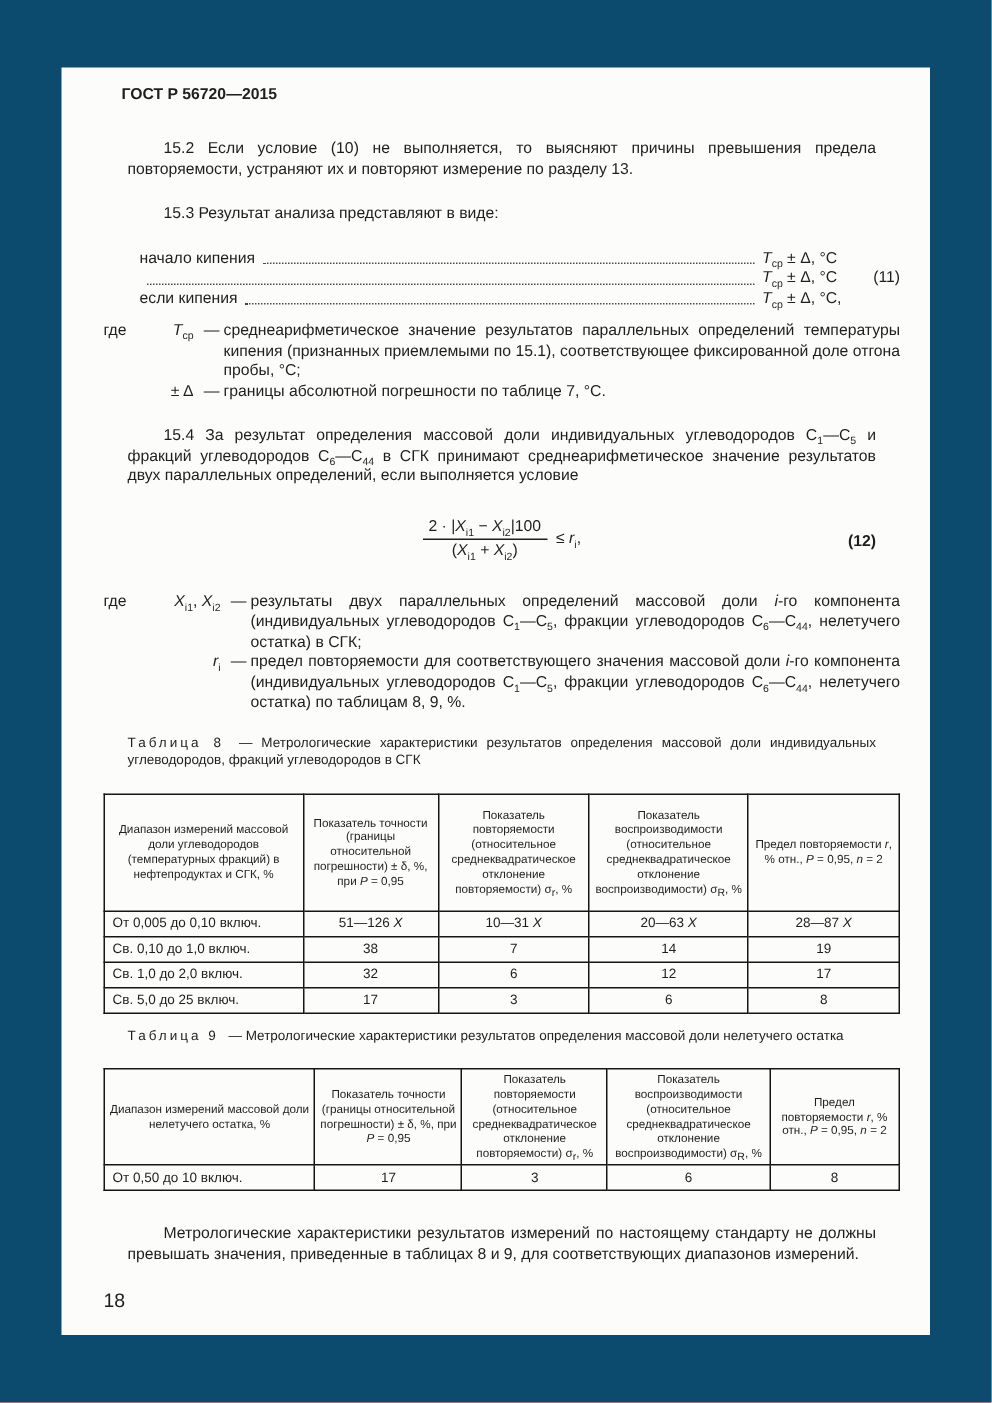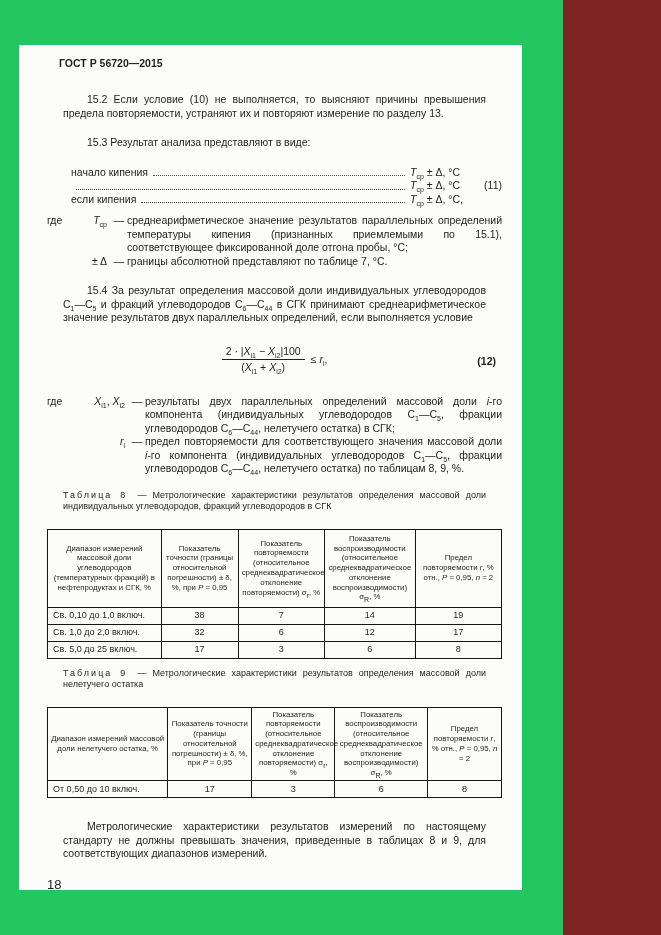--- a/index.html
+++ b/index.html
@@ -4,22 +4,22 @@
 <style>
   html,body{margin:0;padding:0;}
   body{
     width:661px;height:935px;
     background:#7e2425;
     font-family:"Liberation Sans","DejaVu Sans",sans-serif;
     color:#1e1e1e;
     -webkit-font-smoothing:antialiased;
   }
   .frame{
-    width:563px;height:935px;box-sizing:border-box;
-    padding:45px 41px 45px 19px;background:#22c55e;
+    width:661px;height:935px;box-sizing:border-box;
+    padding:45px 41px 45px 41px;background:#0c4a6e;
   }
   .page{
     width:100%;height:100%;box-sizing:border-box;
     background:#fcfcfb;
     padding:12px 20px 0 28px;
     overflow:hidden;
   }
   .doc-header{font-size:10.5px;font-weight:bold;margin:0 0 24px 12px;}
   p{margin:16px;}
   .body{font-size:10.5px;line-height:13.5px;}
@@ -40,21 +40,21 @@
   .w-term{text-align:right;padding-right:4px;}
   .w-dash{text-align:center;}
   .w-def{text-align:justify;}
   
   .formula-row{position:relative;text-align:center;margin:14px 0 10px 0;height:44px;}
   .formula{display:inline-flex;align-items:center;font-size:10.5px;margin-top:2px;}
   .frac{display:inline-flex;flex-direction:column;align-items:center;}
   .fnum{padding:0 4px 2px 4px;border-bottom:1.2px solid #1e1e1e;}
   .fden{padding-top:1px;}
   .frel{margin-left:6px;}
-  .eq12{position:absolute;right:6px;top:14px;font-weight:bold;font-size:10.5px;}
+  .eq12{position:absolute;right:16px;top:14px;font-weight:bold;font-size:10.5px;}
   
   .tcap{font-size:9px;line-height:11.5px;margin-top:14px;text-align:justify;}
   .tcap-label{letter-spacing:2px;margin-right:4px;}
   .tcap9{margin-top:9px;}
   
   table{border-collapse:collapse;width:100%;table-layout:fixed;margin-top:5px;}
   th,td{border:1.5px solid #151515;box-sizing:border-box;}
   th{font-weight:normal;font-size:7.8px;line-height:9.8px;text-align:center;vertical-align:middle;padding:2px 3px;}
   td{font-size:9px;line-height:11px;text-align:center;vertical-align:middle;padding:2px 3px;height:17px;}
   td.first{text-align:left;padding-left:5px;}
@@ -95,21 +95,21 @@
     </div>
 
     <div class="where where1">
       <span class="w-lead">где</span>
       <span class="w-term"><i>T</i><sub>ср</sub></span>
       <span class="w-dash">—</span>
       <span class="w-def">среднеарифметическое значение результатов параллельных определений температуры кипения (признанных приемлемыми по 15.1), соответствующее фиксированной доле отгона пробы, °С;</span>
       <span class="w-lead"></span>
       <span class="w-term">± Δ</span>
       <span class="w-dash">—</span>
-      <span class="w-def">границы абсолютной представляют по таблице 7, °С.</span>
+      <span class="w-def">границы абсолютной погрешности по таблице 7, °С.</span>
     </div>
 
     <p class="body ind just">15.4 За результат определения массовой доли индивидуальных углеводородов С<sub>1</sub>—С<sub>5</sub> и фракций углеводородов С<sub>6</sub>—С<sub>44</sub> в СГК принимают среднеарифметическое значение результатов двух параллельных определений, если выполняется условие</p>
 
     <div class="formula-row">
       <span class="formula">
         <span class="frac">
           <span class="fnum">2 · |<i>X</i><sub>i1</sub> − <i>X</i><sub>i2</sub>|100</span>
           <span class="fden">(<i>X</i><sub>i1</sub> + <i>X</i><sub>i2</sub>)</span>
         </span>
@@ -146,20 +146,27 @@
         <tr>
           <th>Диапазон измерений массовой доли углеводородов (температурных фракций) в нефтепродуктах и СГК, %</th>
           <th>Показатель точности (границы относительной погрешности) ± δ, %, при <i>Р</i> = 0,95</th>
           <th>Показатель повторяемости (относительное среднеквадратическое отклонение повторяемости) σ<sub>r</sub>, %</th>
           <th>Показатель воспроизводимости (относительное среднеквадратическое отклонение воспроизводимости) σ<sub>R</sub>, %</th>
           <th>Предел повторяемости <i>r</i>, % отн., <i>Р</i> = 0,95, <i>n</i> = 2</th>
         </tr>
       </thead>
       <tbody>
         <tr>
+          <td class="first">От 0,005 до 0,10 включ.</td>
+          <td>51—126 <i>X</i></td>
+          <td>10—31 <i>X</i></td>
+          <td>20—63 <i>X</i></td>
+          <td>28—87 <i>X</i></td>
+        </tr>
+        <tr>
           <td class="first">Св. 0,10 до 1,0 включ.</td>
           <td>38</td>
           <td>7</td>
           <td>14</td>
           <td>19</td>
         </tr>
         <tr>
           <td class="first">Св. 1,0 до 2,0 включ.</td>
           <td>32</td>
           <td>6</td>

